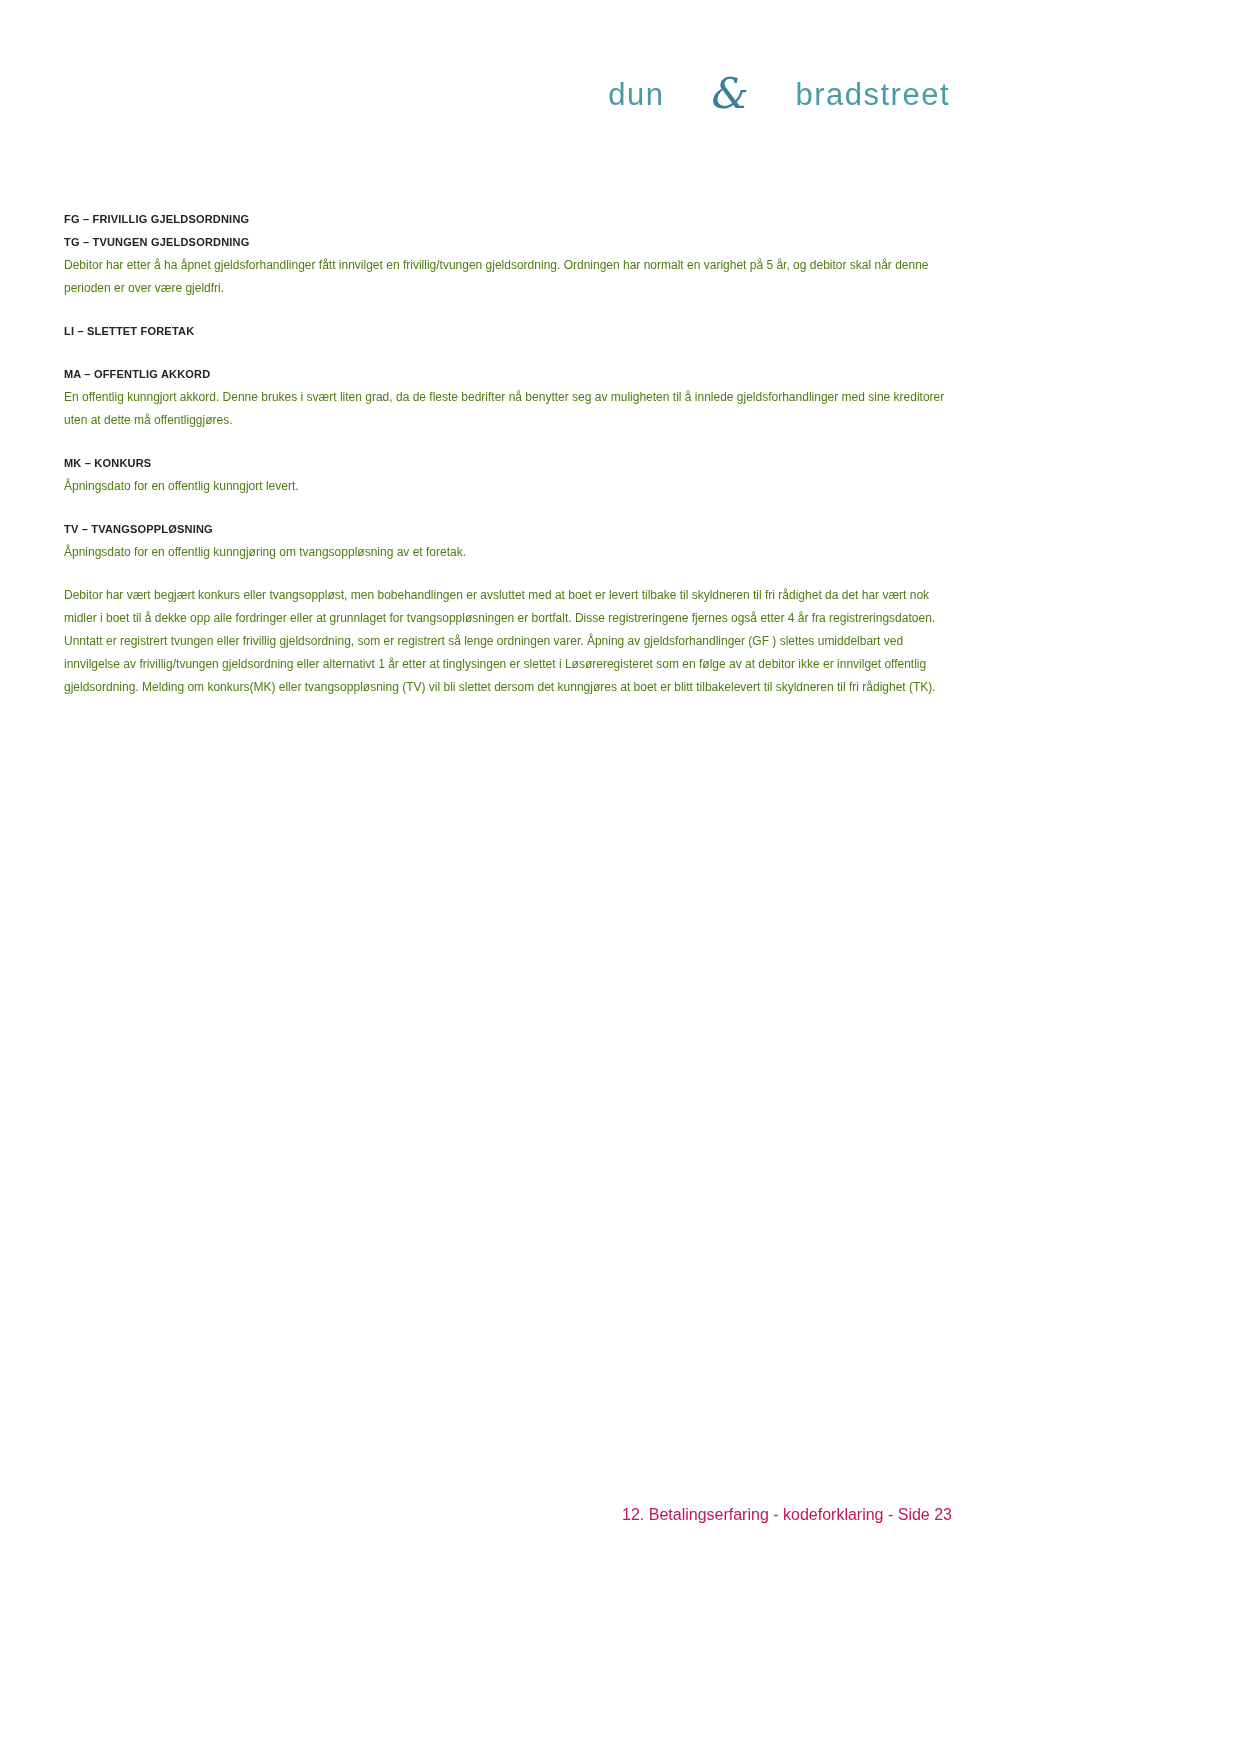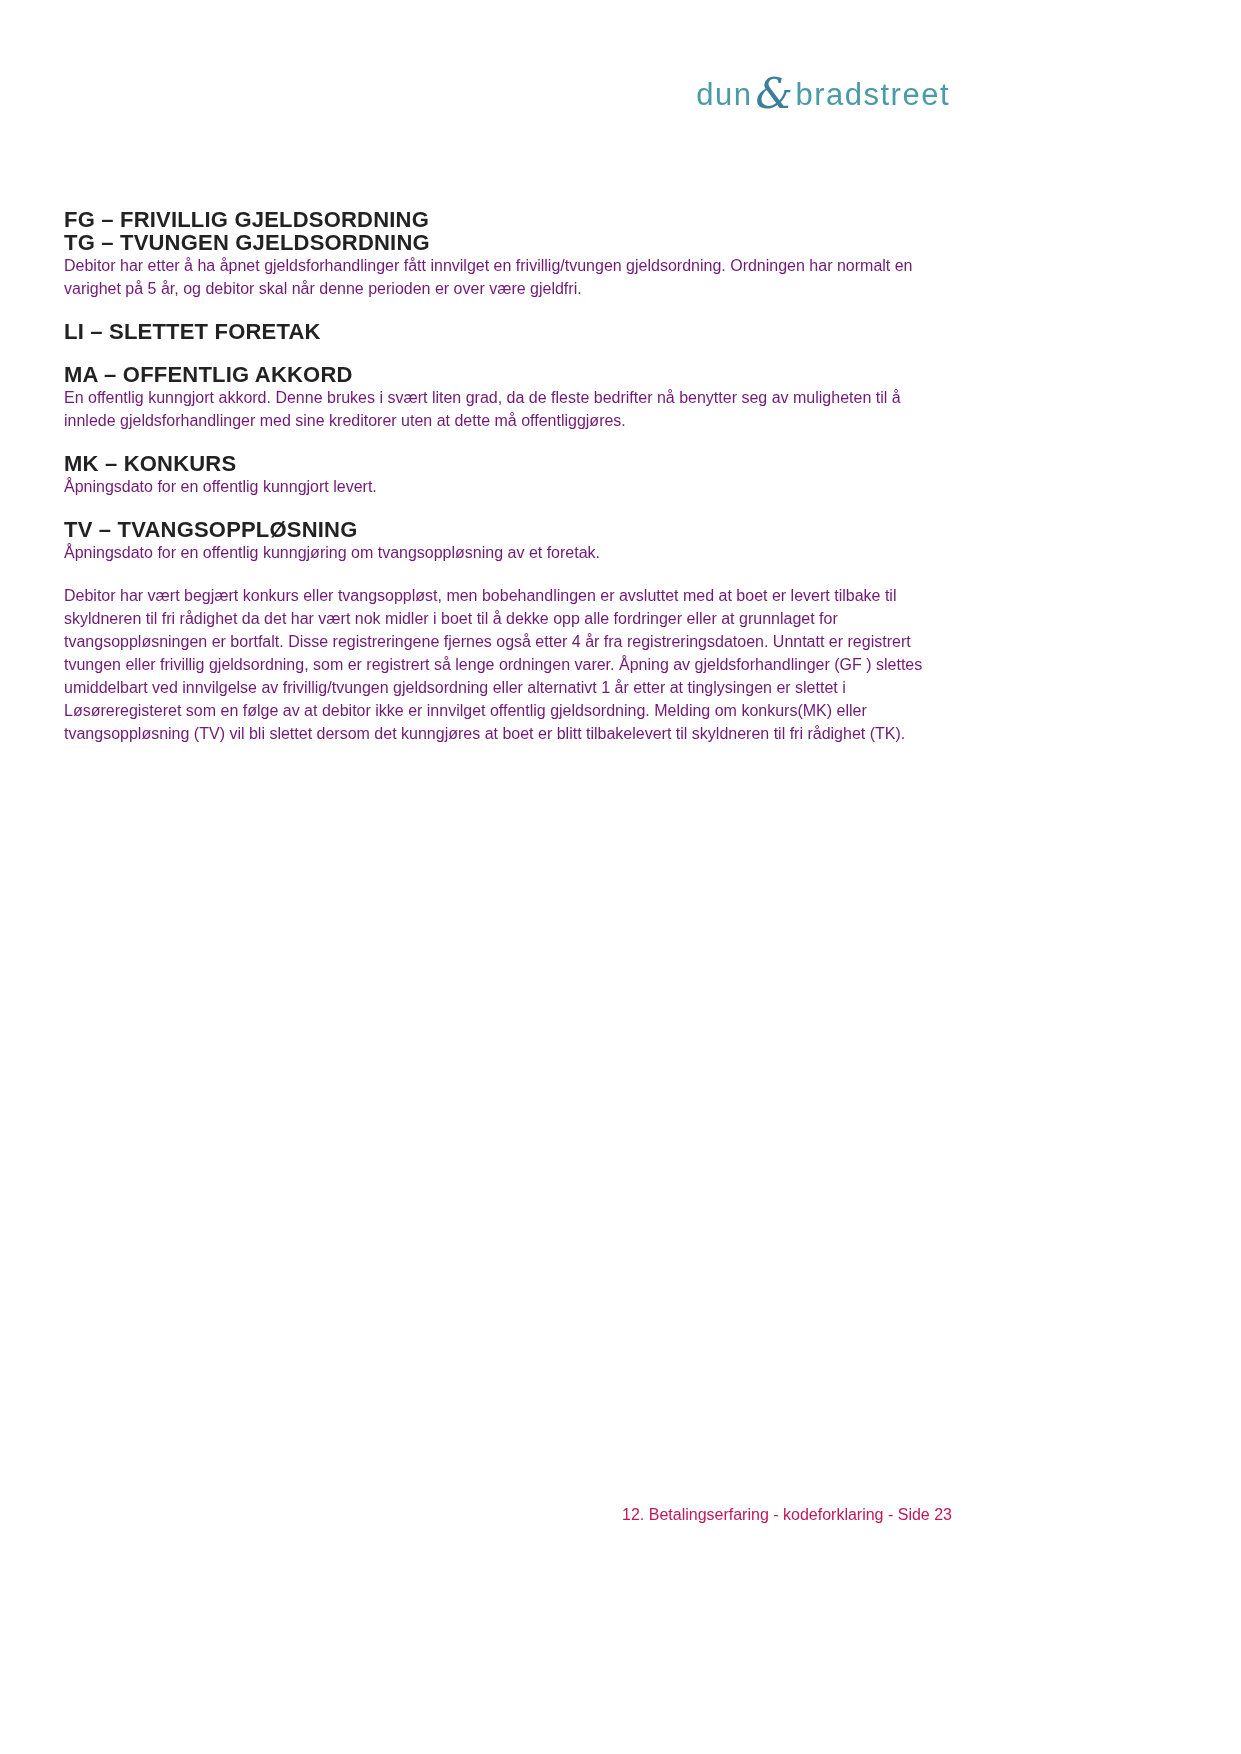--- a/index.html
+++ b/index.html
@@ -20,20 +20,21 @@
     position: absolute;
     top: 70px;
     right: 291px;
     display: flex;
     align-items: baseline;
     font-size: 31px;
     font-weight: 400;
     letter-spacing: 1.5px;
     color: #4A9BA6;
     white-space: nowrap;
+    gap: 44px;
   }
   .logo .amp {
     font-family: "DejaVu Serif", serif;
     font-style: italic;
     font-size: 42px;
     line-height: 1;
     margin: 0 1px 0 3px;
     color: #3A7E9B;
     position: relative;
     top: 3px;
@@ -44,31 +45,31 @@
     left: 64px;
     top: 208px;
     width: 888px;
     color: #333333;
   }
   .content section {
     margin: 0 0 20px 0;
   }
   .content h3 {
     margin: 0;
-    font-size: 22px;
+    font-size: 11px;
     line-height: 23px;
     font-weight: bold;
     color: #222222;
     letter-spacing: 0.2px;
   }
   .content p {
     margin: 0;
-    font-size: 16px;
+    font-size: 12px;
     line-height: 23px;
-    color: #701a75;
+    color: #4d7c0f;
   }
   
   .footer {
     position: absolute;
     left: 64px;
     top: 1504px;
     width: 888px;
     text-align: right;
     font-size: 16px;
     line-height: 22px;

